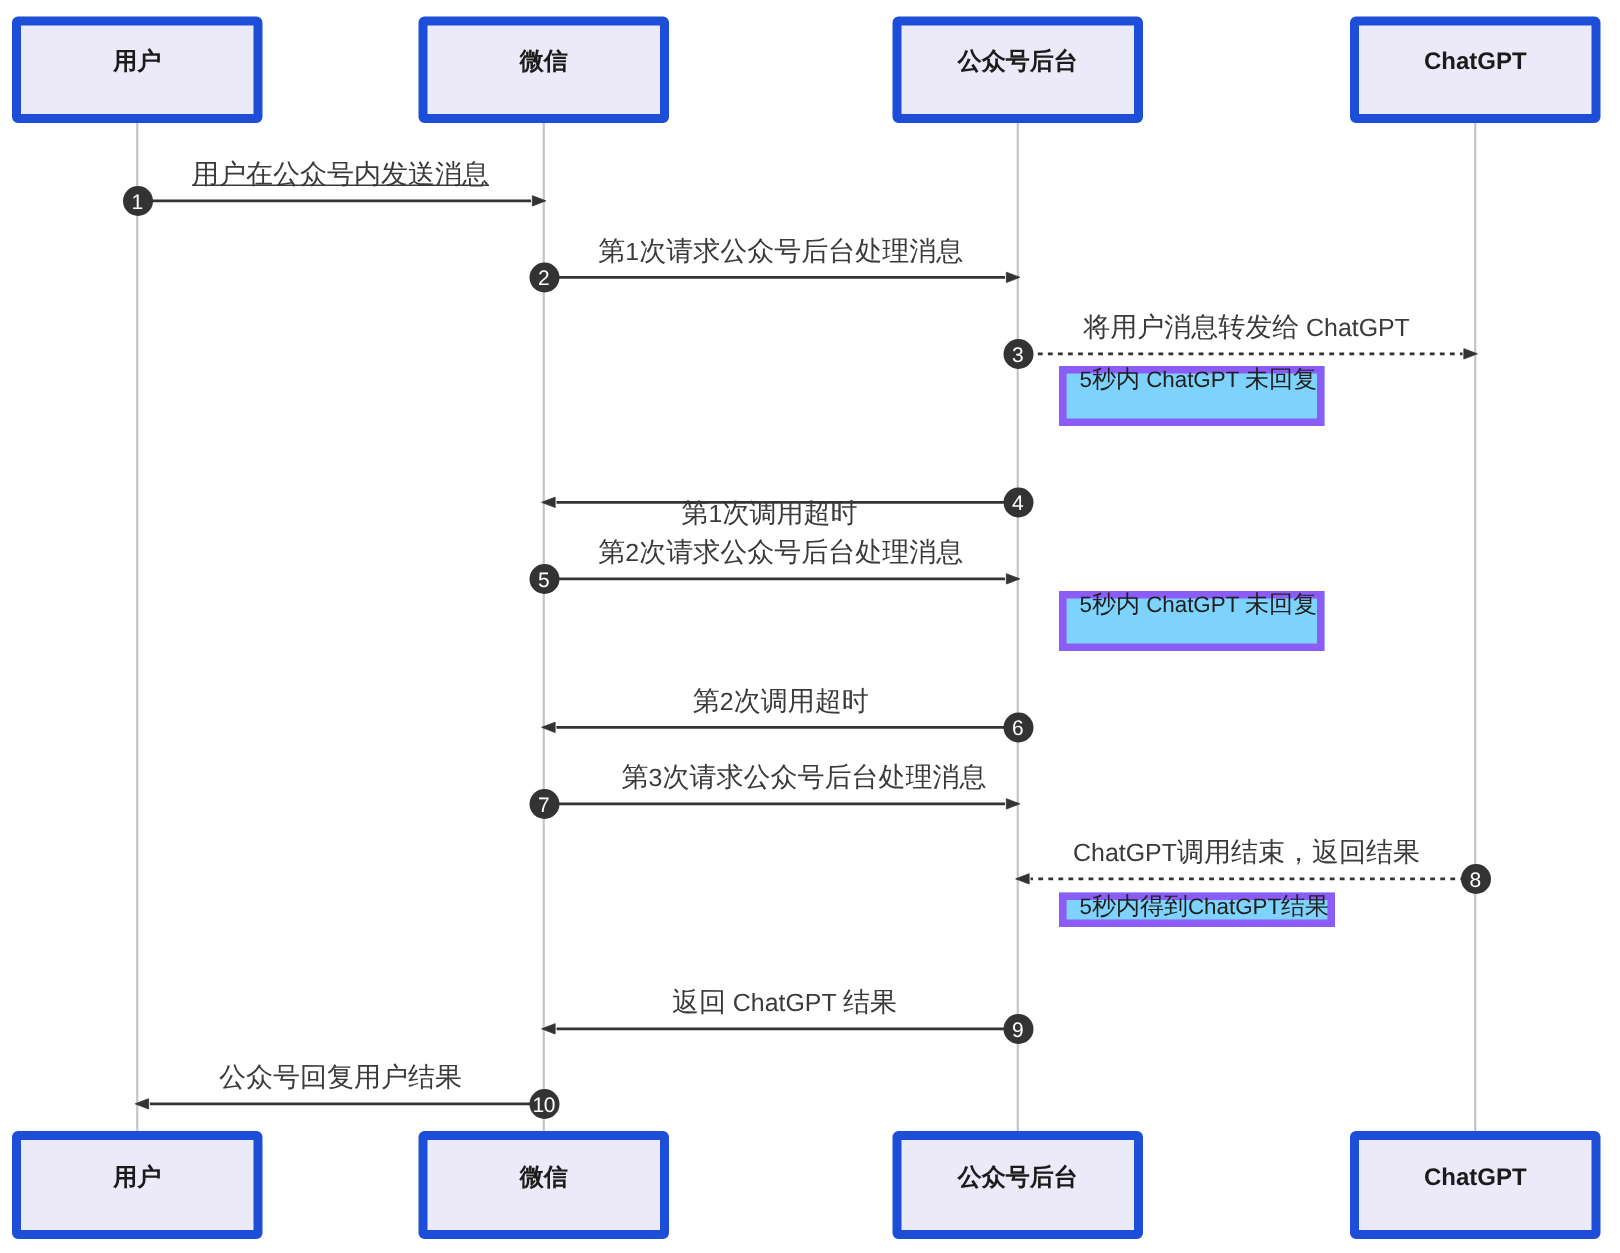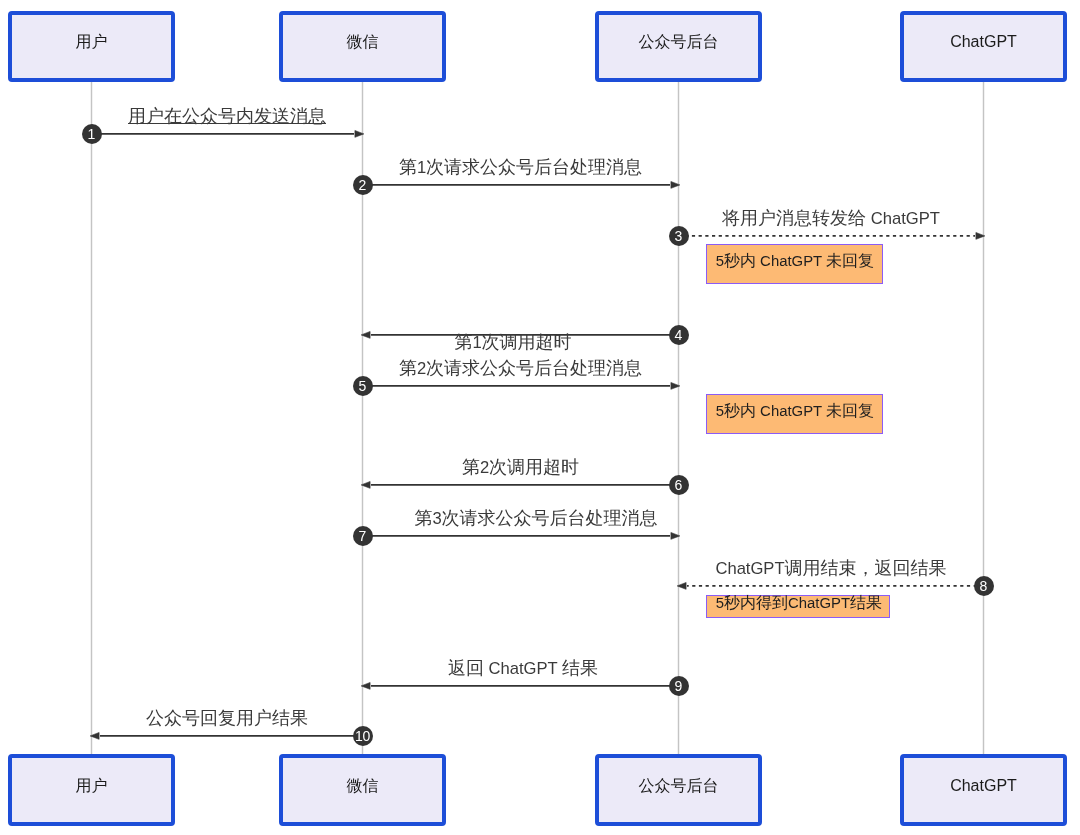--- a/index.html
+++ b/index.html
@@ -4,29 +4,29 @@
 <title>sequence</title>
 <style>
   html,body{margin:0;padding:0;background:#ffffff;}
   body{width:1080px;height:835px;overflow:hidden;
        font-family:"Liberation Sans","DejaVu Sans",sans-serif;
        -webkit-font-smoothing:antialiased;will-change:opacity;}
   #stage{position:relative;width:1080px;height:835px;background:#ffffff;
       transform:translateZ(0);}
   svg.layer{position:absolute;left:0;top:0;width:1080px;height:835px;overflow:visible;}
   .actor-box{position:absolute;box-sizing:border-box;
-      background:#ECEAF8;border:4px solid #1d4ed8;border-radius:4px;
-      display:flex;align-items:center;justify-content:center;}
+      background:#ECEAF8;border:6px solid #1d4ed8;border-radius:4px;
+      display:flex;align-items:center;justify-content:center;font-weight:bold;}
   .actor-label{font-size:16px;will-change:opacity;color:#1b1b1b;line-height:1;white-space:nowrap;
       position:relative;top:-4.5px;}
   .msg-label{position:absolute;will-change:opacity;font-size:16.6px;color:#3a3a3a;white-space:nowrap;
       transform:translate(-50%,0);line-height:1;}
   .cjk{font-size:18px;}
-  .note-box{position:absolute;box-sizing:border-box;background:#fdba74;
-      border:1px solid #8b5cf6;display:flex;align-items:center;}
+  .note-box{position:absolute;box-sizing:border-box;background:#7dd3fc;
+      border:5px solid #8b5cf6;display:flex;}
   .note-text{font-size:14.9px;will-change:opacity;color:#1f1f1f;white-space:nowrap;
       padding-left:8.7px;line-height:1;position:relative;top:-3.4px;}
   .note-text .cjk{font-size:16px;}
   .seq-badge{position:absolute;width:20px;height:20px;border-radius:50%;
       background:#333333;color:#ffffff;font-size:14px;
       display:flex;align-items:center;justify-content:center;
       transform:translate(-50%,-50%);line-height:1;}
   .seq-badge span{will-change:opacity;}
   .seq-badge.wide{font-size:14px;letter-spacing:-0.3px;}
   .wm{position:absolute;left:853px;top:764px;width:210px;height:46px;

